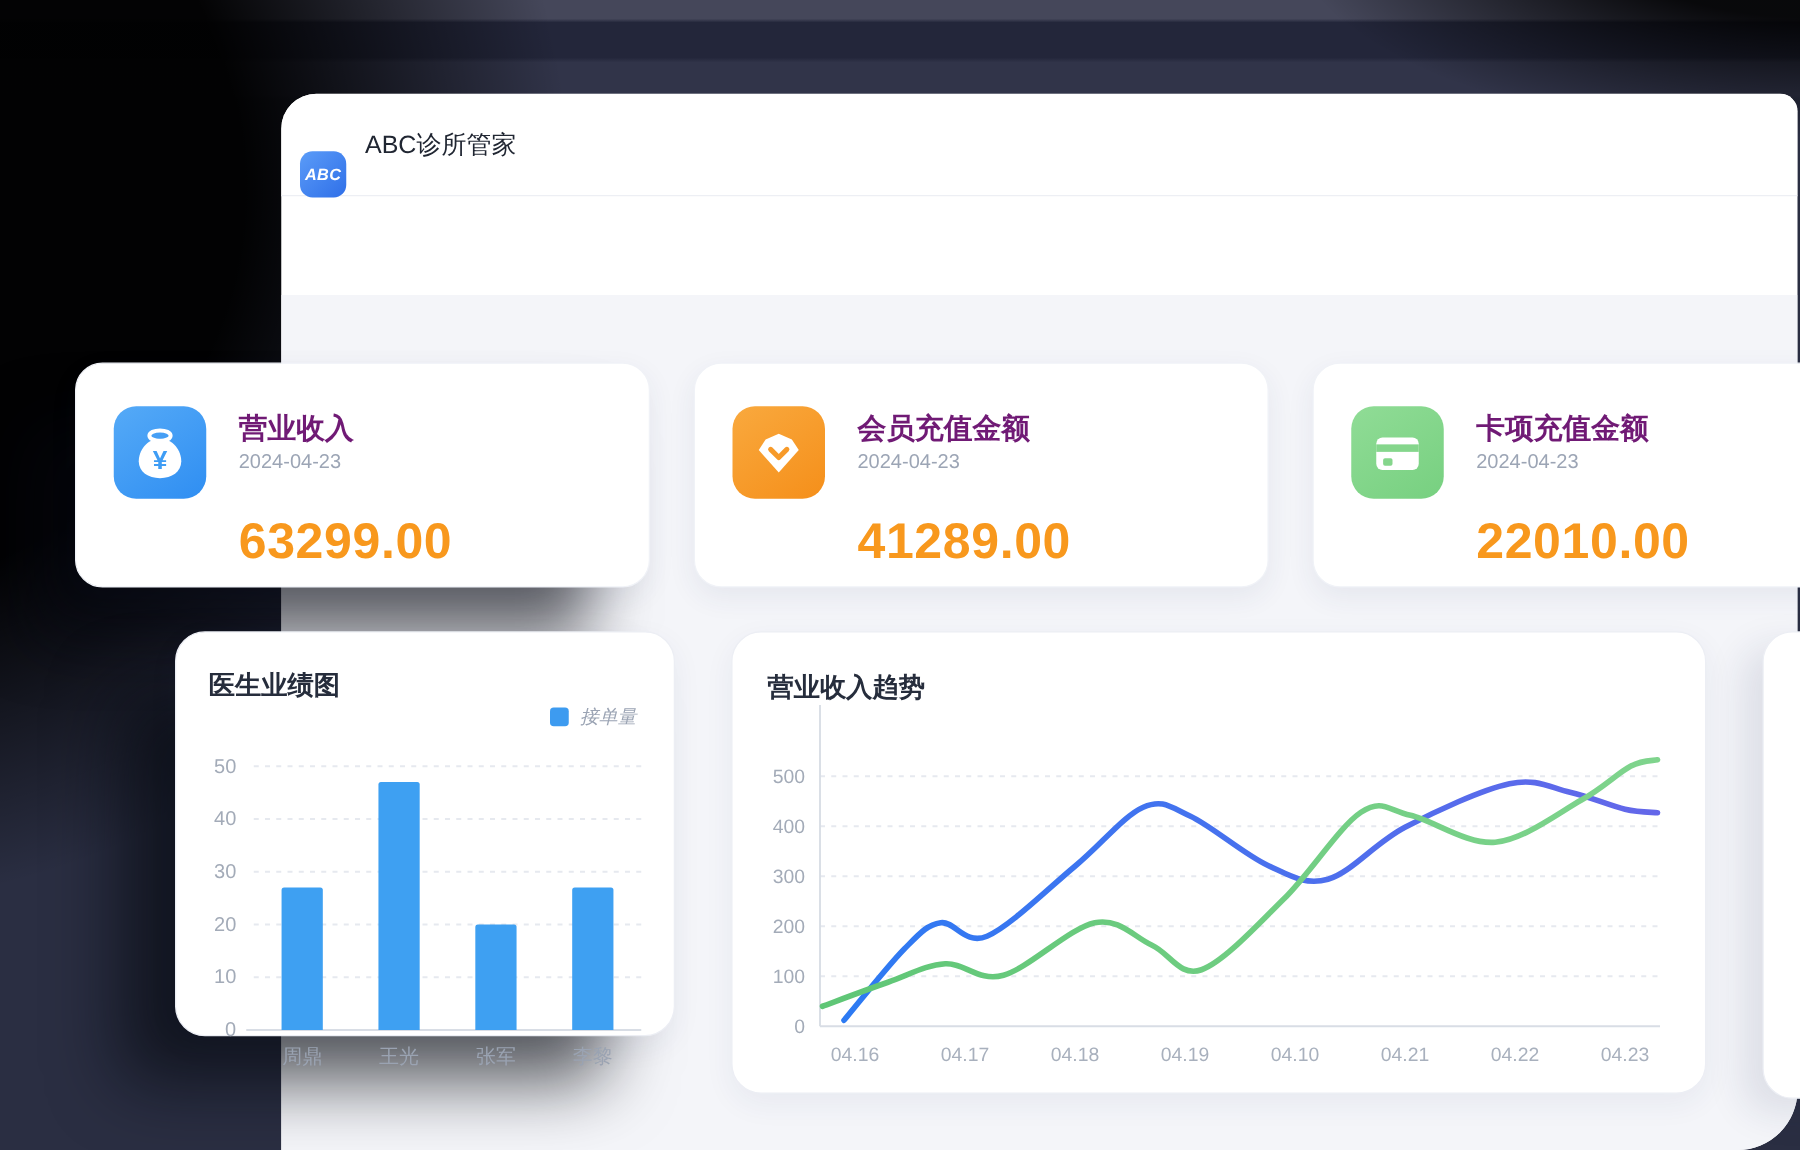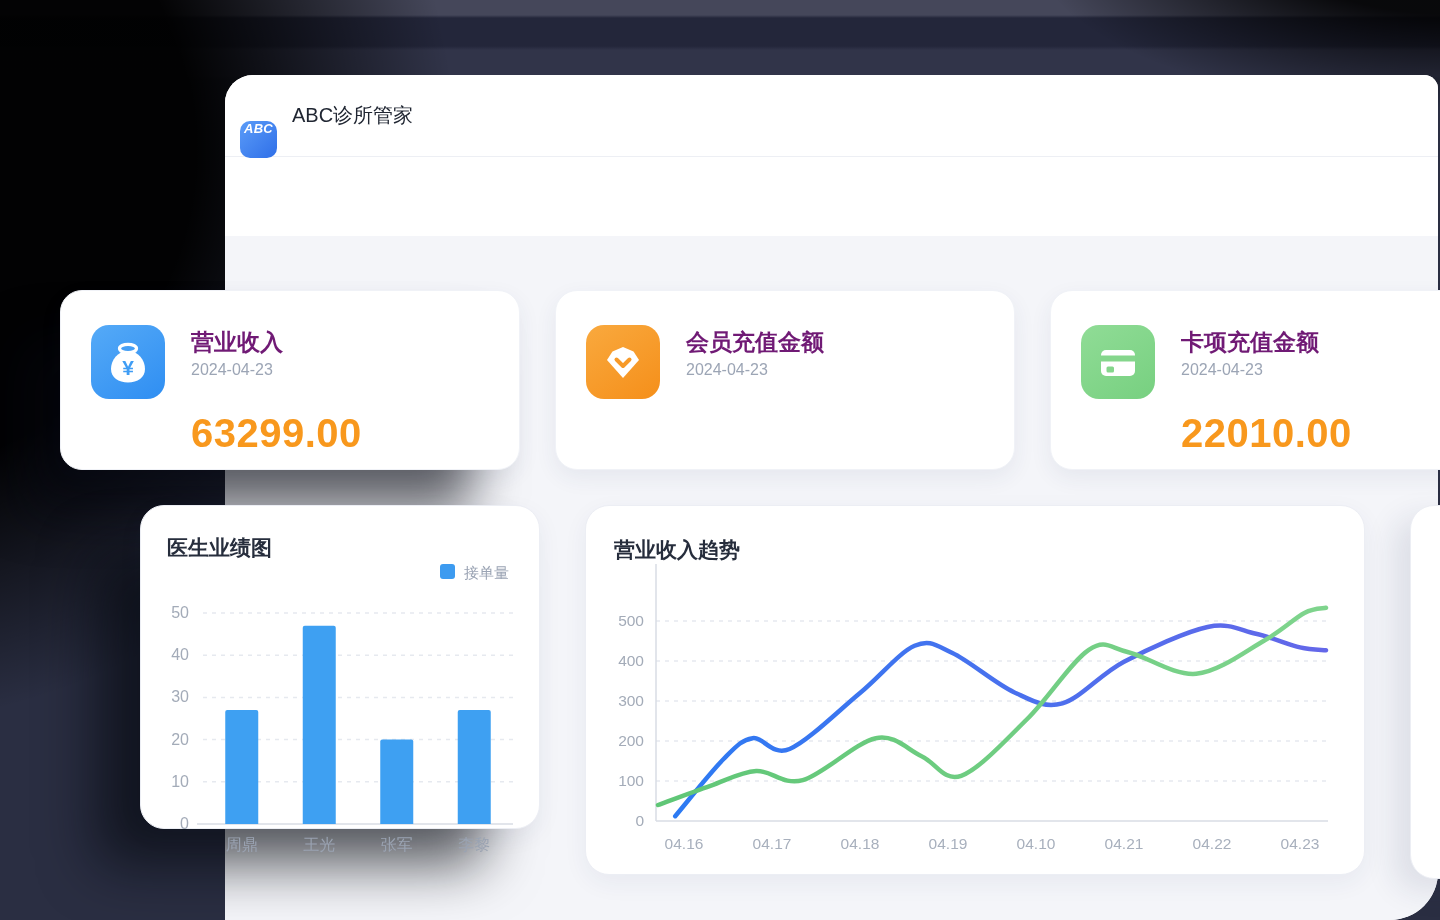--- a/index.html
+++ b/index.html
@@ -16,21 +16,21 @@
       linear-gradient(180deg,#45475a 0px,#45475a 15px,#23263a 18px,#23263a 46px,#313449 50px,#313449 76px,#2a2e42 79px,#2a2e42 100%);
   }
 
   
   .window { position:absolute; left:225px; top:75px; width:1213px; height:845px;
     background:#ffffff; border-radius:28px 14px 48px 0; overflow:hidden; }
   .win-header { height:82px; display:flex; align-items:center; padding:0 24px 0 15px;
     border-bottom:1px solid #edeff4; background:#fff; }
   .logo { width:37px; height:37px; border-radius:10px;
     background:linear-gradient(135deg,#5b9cf8,#2f6fe8);
-    display:flex; align-items:flex-start; justify-content:center;margin-top:48px; }
+    display:flex; align-items:center; justify-content:center;margin-top:48px; }
   .logo span { color:#fff; font-size:13px; font-weight:bold; font-style:italic; letter-spacing:.3px; }
   .app-title { margin-left:15px; font-size:20px; color:#20263200; color:#202632; font-weight:500; }
 
   .tabs { height:78px; display:flex; align-items:center; padding-left:40px; background:#fff;
     border-bottom:1px solid #e9ebf1; }
   .tab { font-size:29px; color:#a6adbb; font-weight:400; margin-right:76px; cursor:pointer; white-space:nowrap; }
   .tab.active { color:#232936; font-weight:700; }
 
   .content-area { position:absolute; left:0; top:161px; right:0; bottom:0; background:#f4f5f9; }
 
@@ -46,21 +46,21 @@
 
   .chart-card { position:absolute; background:#fff; border:1px solid #eceef4; border-radius:24px;
     box-shadow:0 8px 24px rgba(40,55,100,.06); }
   .chart-card.bar { left:140px; top:505px; width:400px; height:324px;
     box-shadow:-50px 42px 55px -6px rgba(5,7,14,.65), 0 8px 24px rgba(40,55,100,.06); }
   .chart-card.line { left:585px; top:505px; width:780px; height:370px; }
   .chart-card.partial { left:1410px; top:505px; width:120px; height:374px; border-radius:24px 0 0 24px;
     box-shadow:-16px 12px 30px rgba(30,40,80,.10); }
   .chart-title { position:absolute; left:26px; top:28px; font-size:21px; font-weight:700; color:#262d3c; }
   .chart-card.line .chart-title { left:28px; top:30px; }
-  .legend { position:absolute; right:30px; top:58px; display:flex; align-items:flex-start; }
+  .legend { position:absolute; right:30px; top:58px; display:flex; align-items:center;font-style:italic; }
   .legend-swatch { width:15px; height:15px; border-radius:3px; background:#3d9bf0; }
   .legend-label { margin-left:9px; font-size:15px; color:#9aa3b3; }
   svg.chart-canvas { position:absolute; left:0; top:0; }
 </style>
 </head>
 <body>
 
 <div class="stage">
   <div class="backdrop"></div>
 
@@ -89,20 +89,21 @@
 
   <section class="stat-card" style="left:555px; top:290px;">
     <div class="icon-tile" style="background: linear-gradient(145deg, rgb(249, 169, 62), rgb(245, 143, 26));">
       <svg width="48" height="48" viewBox="0 0 48 48">
         <polygon points="24,9 34.5,13.5 40,22 24,40 8,22 13.5,13.5" fill="#ffffff"></polygon>
         <path d="M17.5 21.5 L24 28 L30.5 21.5" fill="none" stroke="#F79A29" stroke-width="4" stroke-linecap="round" stroke-linejoin="round"></path>
       </svg>
     </div>
     <div class="stat-title">会员充值金额</div>
     <div class="stat-date">2024-04-23</div>
+    <div class="stat-value">41289.00</div>
   </section>
 
   <section class="stat-card" style="left:1050px; top:290px;">
     <div class="icon-tile" style="background: linear-gradient(145deg, rgb(144, 220, 150), rgb(119, 208, 128));">
       <svg width="48" height="48" viewBox="0 0 48 48">
         <rect x="7" y="12" width="34" height="26" rx="5" fill="#ffffff"></rect>
         <rect x="7" y="17.5" width="34" height="6" fill="#85D68C"></rect>
         <rect x="12.5" y="28.5" width="7.5" height="6" rx="1.5" fill="#85D68C"></rect>
       </svg>
     </div>

